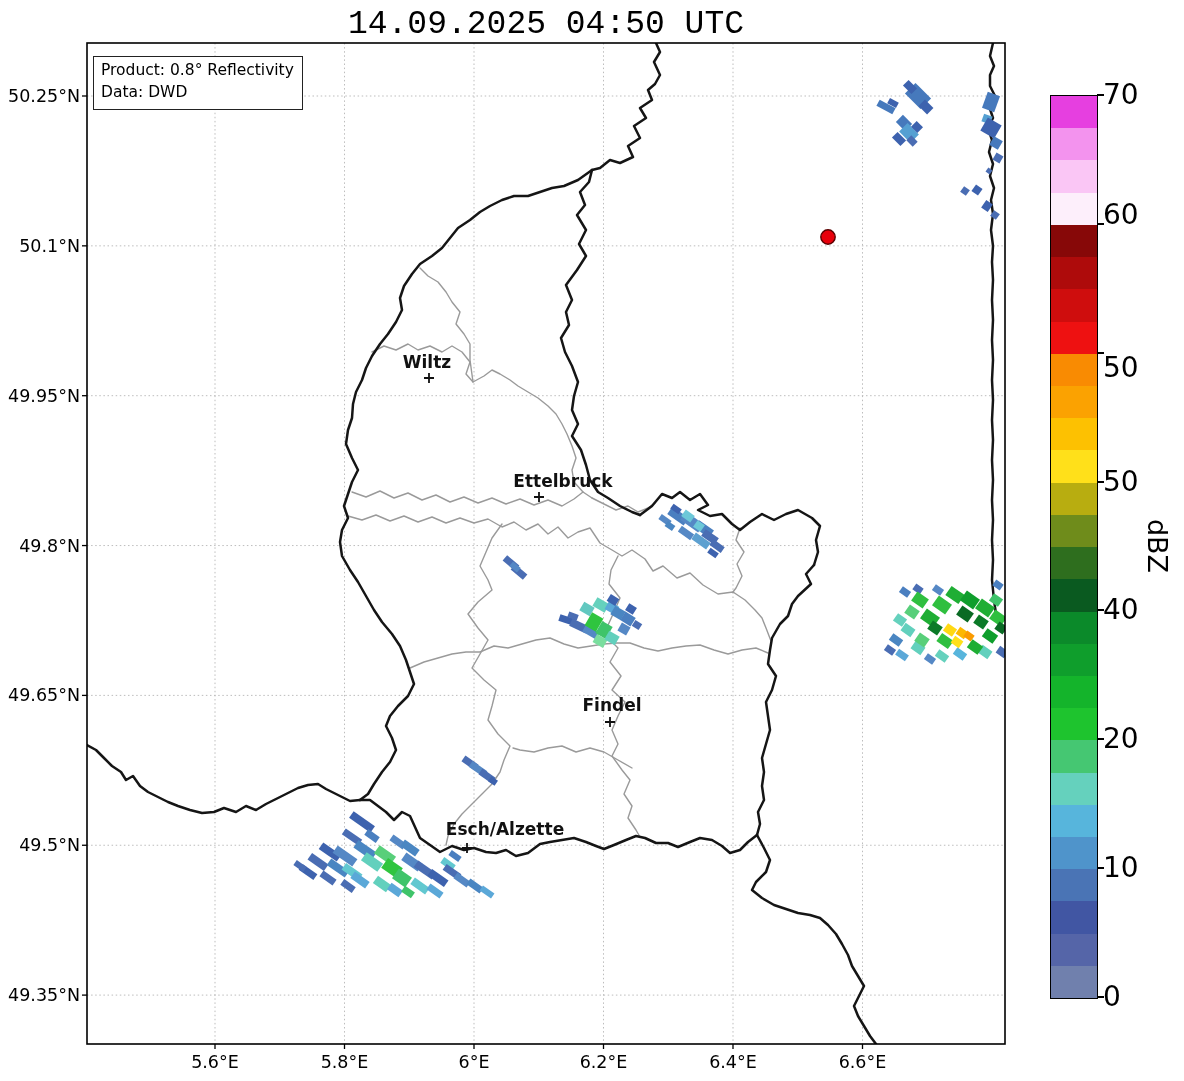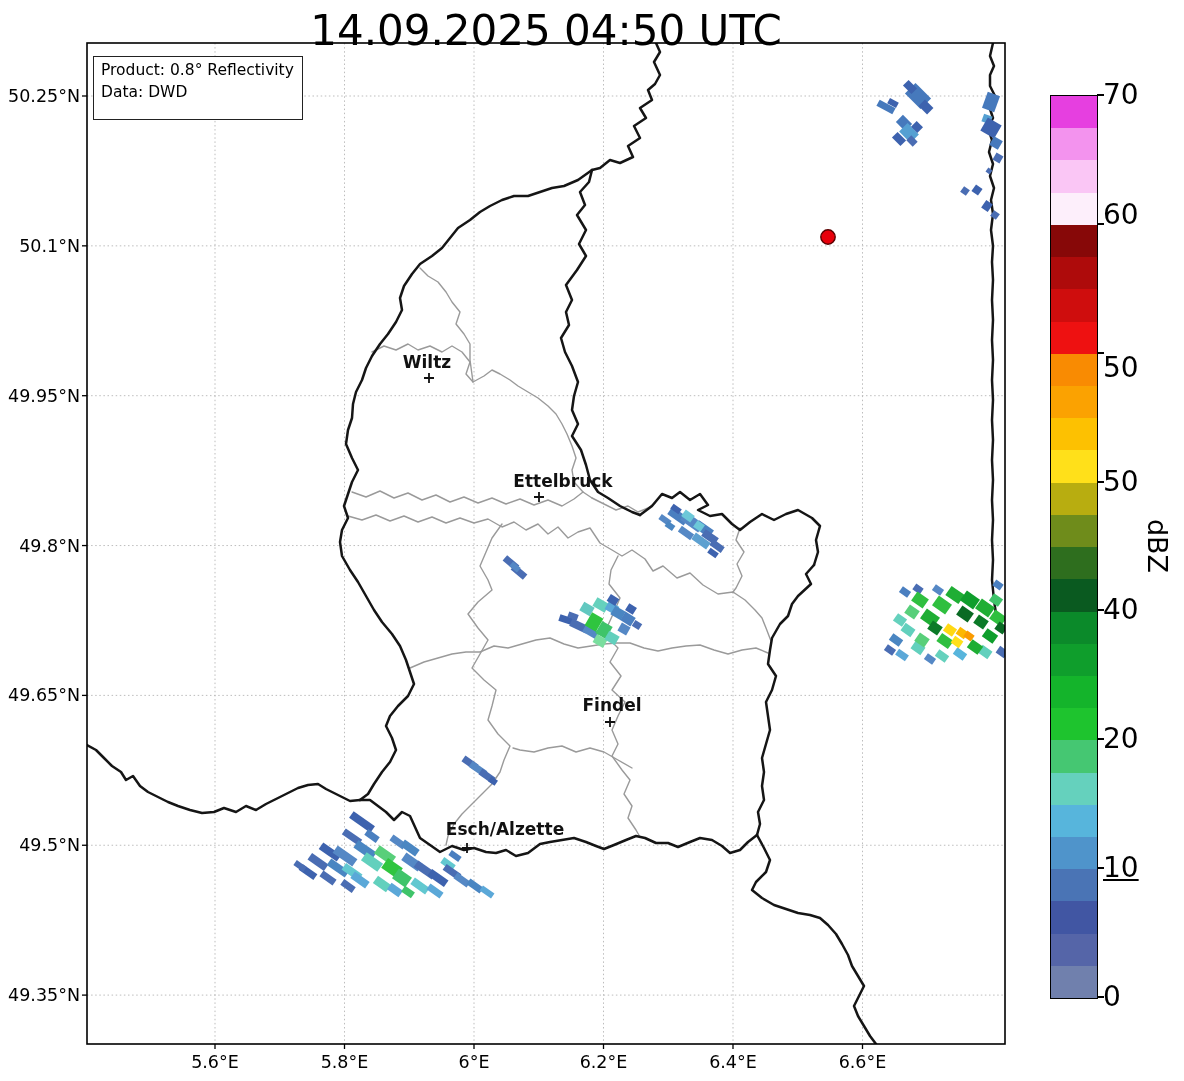--- a/index.html
+++ b/index.html
@@ -2,26 +2,26 @@
 <html><head>
 <meta charset="utf-8">
 <style>
   html,body{margin:0;padding:0;}
   body{
     width:1184px;height:1081px;position:relative;background:#ffffff;
     font-family:"DejaVu Sans","Liberation Sans",sans-serif;overflow:hidden;color:#000;
   }
   #figure-title{
     position:absolute;left:546px;top:6px;transform:translateX(-50%);
-    font-size:42px;white-space:nowrap;
+    font-size:33px;white-space:nowrap;font-family:Liberation Mono, monospace;
   }
   #map-svg{position:absolute;left:0;top:0;}
   #info-box{
     position:absolute;left:93px;top:56px;background:#ffffff;border:1.4px solid #222;
-    padding:2px 8px 16px 7px;font-size:15.5px;line-height:1.42;white-space:nowrap;
+    padding:2px 8px 6px 7px;font-size:15.5px;line-height:1.42;white-space:nowrap;
   }
   #colorbar{
     position:absolute;left:1050px;top:95px;width:46px;height:902px;
     border:1.3px solid #000;box-sizing:content-box;display:flex;flex-direction:column;
   }
   #colorbar .seg{flex:1 1 0;}
   .cbar-tick-label{
     position:absolute;left:1103px;width:70px;height:30px;line-height:30px;
     font-size:28px;text-align:left;
   }
@@ -303,21 +303,21 @@
     <div class="seg" style="background: rgb(87, 181, 220);"></div>
     <div class="seg" style="background: rgb(79, 148, 203);"></div>
     <div class="seg" style="background: rgb(74, 116, 181);"></div>
     <div class="seg" style="background: rgb(65, 86, 163);"></div>
     <div class="seg" style="background: rgb(85, 101, 168);"></div>
     <div class="seg" style="background: rgb(112, 128, 173);"></div>
   </div>
 <div id="cbar-ticks">
     <div class="cbar-tick-label" style="top: 982px;">0</div>
     <div class="cbar-tick-mark" style="top: 996px;"></div>
-    <div class="cbar-tick-label" style="top: 853.143px; text-decoration: underline;">10</div>
+    <div class="cbar-tick-label" style="top: 853.143px;">10</div>
     <div class="cbar-tick-mark" style="top: 867.143px;"></div>
     <div class="cbar-tick-label" style="top: 724.286px;">20</div>
     <div class="cbar-tick-mark" style="top: 738.286px;"></div>
     <div class="cbar-tick-label" style="top: 595.429px;">40</div>
     <div class="cbar-tick-mark" style="top: 609.429px;"></div>
     <div class="cbar-tick-label" style="top: 466.571px;">50</div>
     <div class="cbar-tick-mark" style="top: 480.571px;"></div>
     <div class="cbar-tick-label" style="top: 353px;">50</div>
     <div class="cbar-tick-mark" style="top: 351.714px;"></div>
     <div class="cbar-tick-label" style="top: 200px;">60</div>

